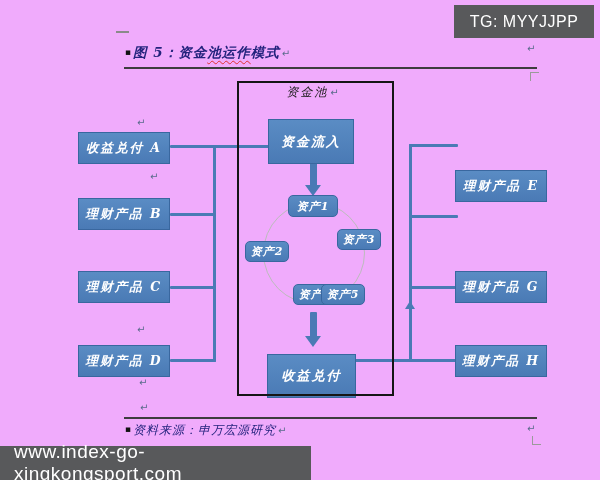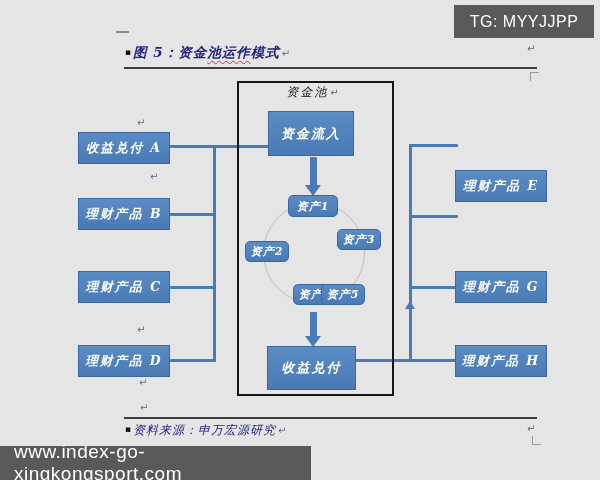--- a/index.html
+++ b/index.html
@@ -1,16 +1,16 @@
 <!DOCTYPE html>
 <html><head>
 <meta charset="utf-8">
 <style>
   html,body{margin:0;padding:0;background:#fff;}
-  #stage{position:relative;width:600px;height:480px;background:#e5e5e5;overflow:hidden;
+  #stage{position:relative;width:600px;height:480px;background:#f0abfc;overflow:hidden;
          font-family:"DejaVu Serif","Liberation Serif",serif;}
 
   
   .graybar{position:absolute;background:#58595b;color:#fff;display:flex;align-items:center;
            font-family:"Liberation Sans","DejaVu Sans",sans-serif;}
   #top-banner{left:454px;top:5px;width:140px;height:33px;justify-content:center;font-size:16px;letter-spacing:.5px;}
   #bottom-bar{left:0;top:446px;width:297px;height:34px;padding-left:14px;font-size:19px;letter-spacing:.5px;}
 
   
   .doc-title{position:absolute;left:125px;top:44px;color:#23237d;font-weight:bold;
@@ -31,21 +31,21 @@
 
   
   #pool-frame{position:absolute;left:237px;top:81px;width:153px;height:311px;
               border:2px solid #151515;z-index:5;pointer-events:none;}
   .pool-label{position:absolute;left:237px;top:84px;width:153px;text-align:center;color:#1c1c1c;
               font-size:12px;font-style:italic;letter-spacing:2px;z-index:6;}
   .bluebox{position:absolute;background:linear-gradient(#5a8cc4,#4a7ab5);border:1px solid #39679f;
            color:#fff;display:flex;align-items:center;justify-content:center;font-weight:bold;
            font-style:italic;letter-spacing:2px;z-index:4;box-sizing:border-box;}
   .product{width:92px;height:32px;font-size:12.5px;}
-  .flowbox{font-size:13px;}
+  .flowbox{font-size:13px;margin-top:8px;}
   .asset{border-radius:5px;font-size:11px;letter-spacing:1px;}
   .line{position:absolute;background:#4a7ab5;z-index:3;border-radius:1px;}
   .circle{position:absolute;left:263px;top:202px;width:100px;height:100px;border:1.5px solid #bcbcbc;
           border-radius:50%;z-index:2;}
   .ah-down{position:absolute;width:0;height:0;border-left:8px solid transparent;
            border-right:8px solid transparent;border-top:11px solid #4a7ab5;z-index:3;}
   .ah-up{position:absolute;width:0;height:0;border-left:5px solid transparent;
          border-right:5px solid transparent;border-bottom:8px solid #4a7ab5;z-index:3;}
 </style>
 </head>

